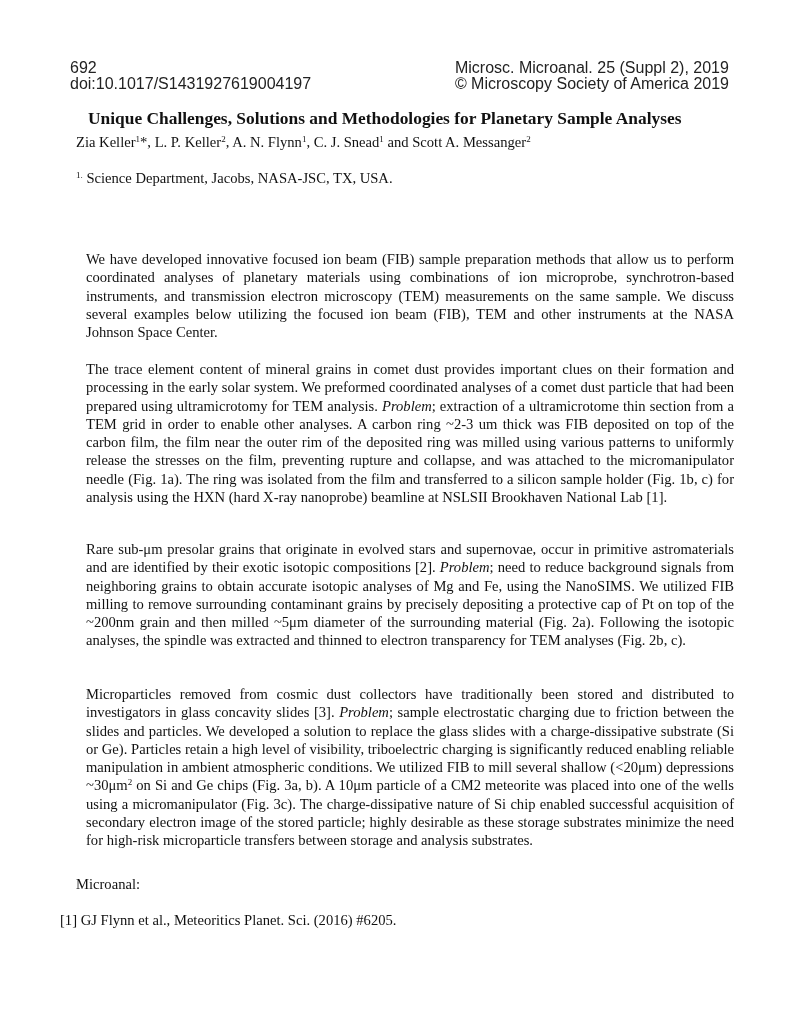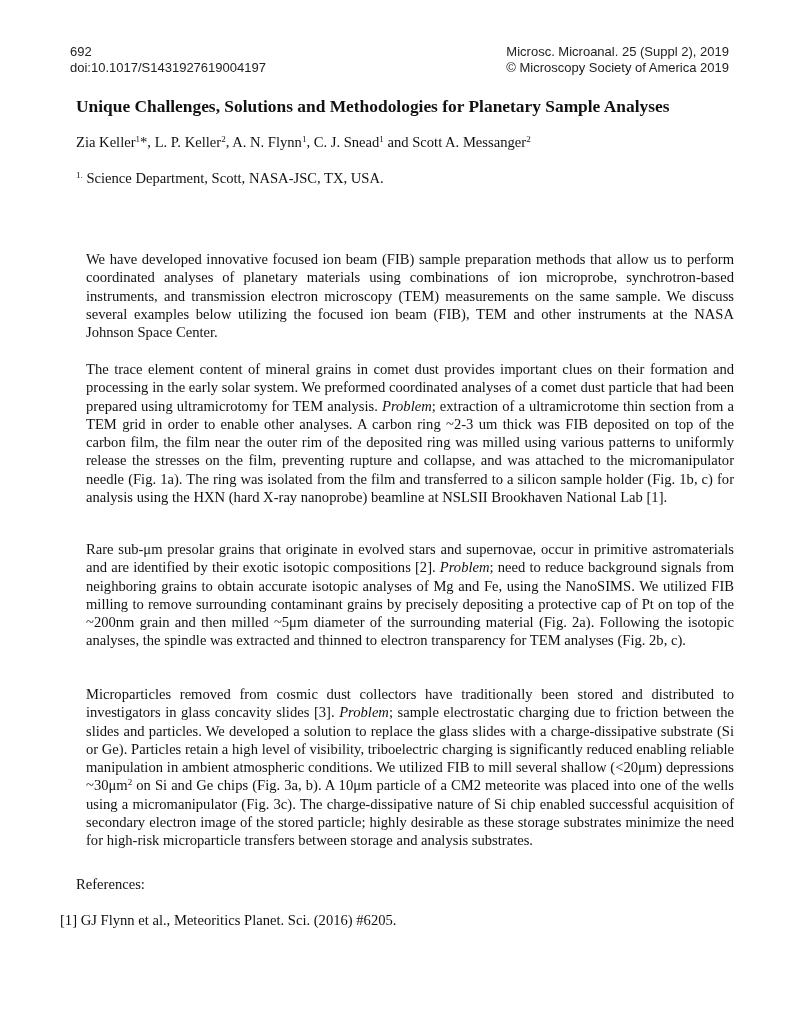--- a/index.html
+++ b/index.html
@@ -1,17 +1,17 @@
 <!DOCTYPE html>
 <html><head>
   <meta charset="utf-8">
   <style>
     html, body { margin: 0; padding: 0; background: #ffffff; }
     body { width: 800px; height: 1036px; position: relative; overflow: hidden; color: #111; }
-    .hdr { position: absolute; top: 44px; font-family: "Liberation Sans", sans-serif; font-size: 13px; line-height: 15.5px; color: #222; }
+    .hdr { position: absolute; top: 60px; font-family: "Liberation Sans", sans-serif; font-size: 16px; line-height: 15.5px; color: #222; }
     .hdr-left { left: 70px; }
     .hdr-right { right: 71px; text-align: center; }
     .title { position: absolute; left: 76px; top: 95px; width: 660px; font-family: "Liberation Serif", serif; font-weight: bold; font-size: 17.4px; line-height: 22px; color: #111; white-space: nowrap; }
     .serif { font-family: "Liberation Serif", serif; font-size: 14.6px; line-height: 18.3px; color: #111; }
     .authors { position: absolute; left: 76px; top: 133px; white-space: nowrap; }
     .affils { position: absolute; left: 76px; top: 169px; }
     .affils div { white-space: nowrap; }
     sup { font-size: 9px; line-height: 0; vertical-align: 5px; }
     .para { position: absolute; left: 76px; width: 648px; text-align: justify; margin: 10px; }
     .p1 { top: 240px; }
@@ -27,32 +27,32 @@
 
 <div class="hdr hdr-left">
   <div>692</div>
   <div>doi:10.1017/S1431927619004197</div>
 </div>
 <div class="hdr hdr-right">
   <div>Microsc. Microanal. 25 (Suppl 2), 2019</div>
   <div>© Microscopy Society of America 2019</div>
 </div>
 
-<h1 class="title" style="margin:0;">Unique Challenges, Solutions and Methodologies for Planetary Sample Analyses</h1>
+<h1 class="title" style="margin:12px;">Unique Challenges, Solutions and Methodologies for Planetary Sample Analyses</h1>
 
 <div class="authors serif">
   <span>Zia Keller</span><sup>1</sup><span>*, </span><span>L. P. Keller</span><sup>2</sup><span>, </span><span>A. N. Flynn</span><sup>1</sup><span>, </span><span>C. J. Snead</span><sup>1</sup><span> and </span><span>Scott A. Messanger</span><sup>2</sup>
 </div>
 
 <div class="affils serif">
-  <div><sup>1.</sup><span> Science Department, Scott, NASA-JSC, TX, USA.</span></div>
+  <div><sup>1.</sup><span> Science Department, Jacobs, NASA-JSC, TX, USA.</span></div>
 </div>
 
 <p class="para serif p1">We have developed innovative focused ion beam (FIB) sample preparation methods that allow us to perform coordinated analyses of planetary materials using combinations of ion microprobe, synchrotron-based instruments, and transmission electron microscopy (TEM) measurements on the same sample. We discuss several examples below utilizing the focused ion beam (FIB), TEM and other instruments at the NASA Johnson Space Center.</p>
 
 <p class="para serif p2"><span>The trace element content of mineral grains in comet dust provides important clues on their formation and processing in the early solar system. We preformed coordinated analyses of a comet dust particle that had been prepared using ultramicrotomy for TEM analysis. </span><em>Problem</em><span>; extraction of a ultramicrotome thin section from a TEM grid in order to enable other analyses. A carbon ring ~2-3 um thick was FIB deposited on top of the carbon film, the film near the outer rim of the deposited ring was milled using various patterns to uniformly release the stresses on the film, preventing rupture and collapse, and was attached to the micromanipulator needle (Fig. 1a). The ring was isolated from the film and transferred to a silicon sample holder (Fig. 1b, c) for analysis using the HXN (hard X-ray nanoprobe) beamline at NSLSII Brookhaven National Lab [1].</span></p>
 
 <p class="para serif p3"><span>Rare sub-μm presolar grains that originate in evolved stars and supernovae, occur in primitive astromaterials and are identified by their exotic isotopic compositions [2]. </span><em>Problem</em><span>; need to reduce background signals from neighboring grains to obtain accurate isotopic analyses of Mg and Fe, using the NanoSIMS. We utilized FIB milling to remove surrounding contaminant grains by precisely depositing a protective cap of Pt on top of the ~200nm grain and then milled ~5μm diameter of the surrounding material (Fig. 2a). Following the isotopic analyses, the spindle was extracted and thinned to electron transparency for TEM analyses (Fig. 2b, c).</span></p>
 
 <p class="para serif p4"><span>Microparticles removed from cosmic dust collectors have traditionally been stored and distributed to investigators in glass concavity slides [3]. </span><em>Problem</em><span>; sample electrostatic charging due to friction between the slides and particles.  We developed a solution to replace the glass slides with a charge-dissipative substrate (Si or Ge). Particles retain a high level of visibility, triboelectric charging is significantly reduced enabling reliable manipulation in ambient atmospheric conditions. We utilized FIB to mill several shallow (&lt;20μm) depressions ~30μm</span><sup>2</sup><span> on Si and Ge chips (Fig. 3a, b). A 10μm particle of a CM2 meteorite was placed into one of the wells using a micromanipulator (Fig. 3c).  The charge-dissipative nature of Si chip enabled successful acquisition of secondary electron image of the stored particle; highly desirable as these storage substrates minimize the need for high-risk microparticle transfers between storage and analysis substrates.</span></p>
 
-<div class="refs-h serif">References:</div>
+<div class="refs-h serif">Microanal:</div>
 <div class="ref1 serif">[1] GJ Flynn et al., Meteoritics Planet. Sci. (2016) #6205.</div>
 
 </body></html>

